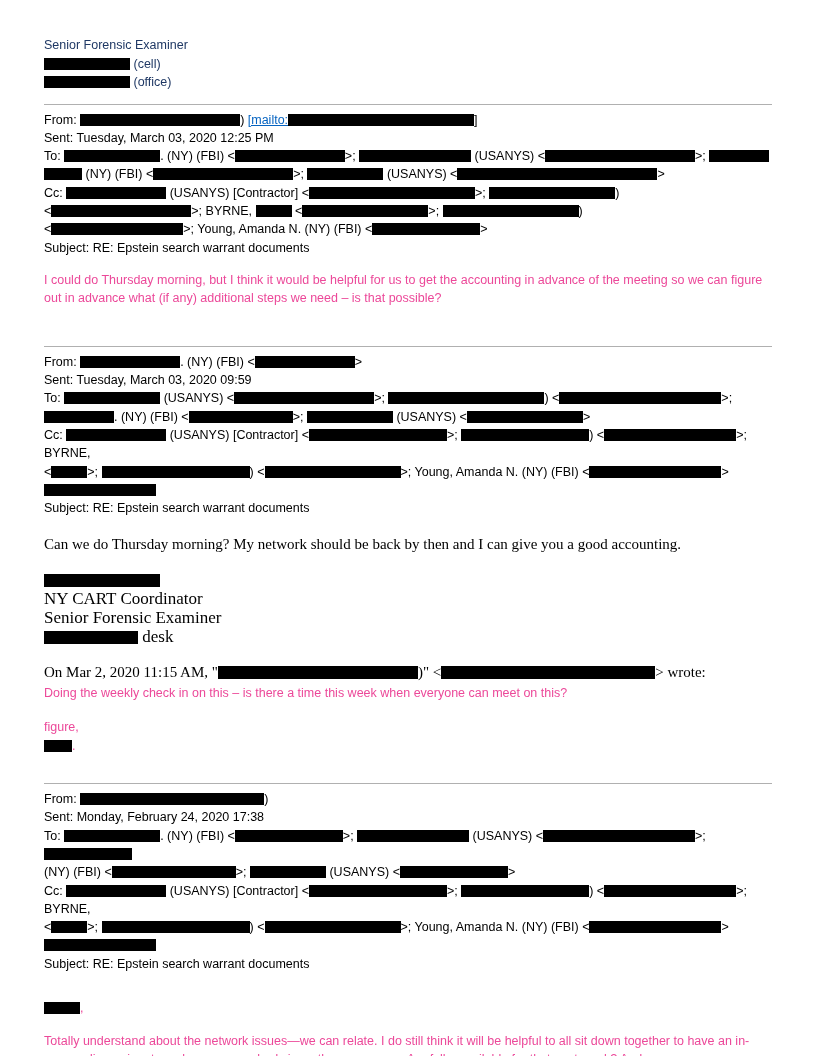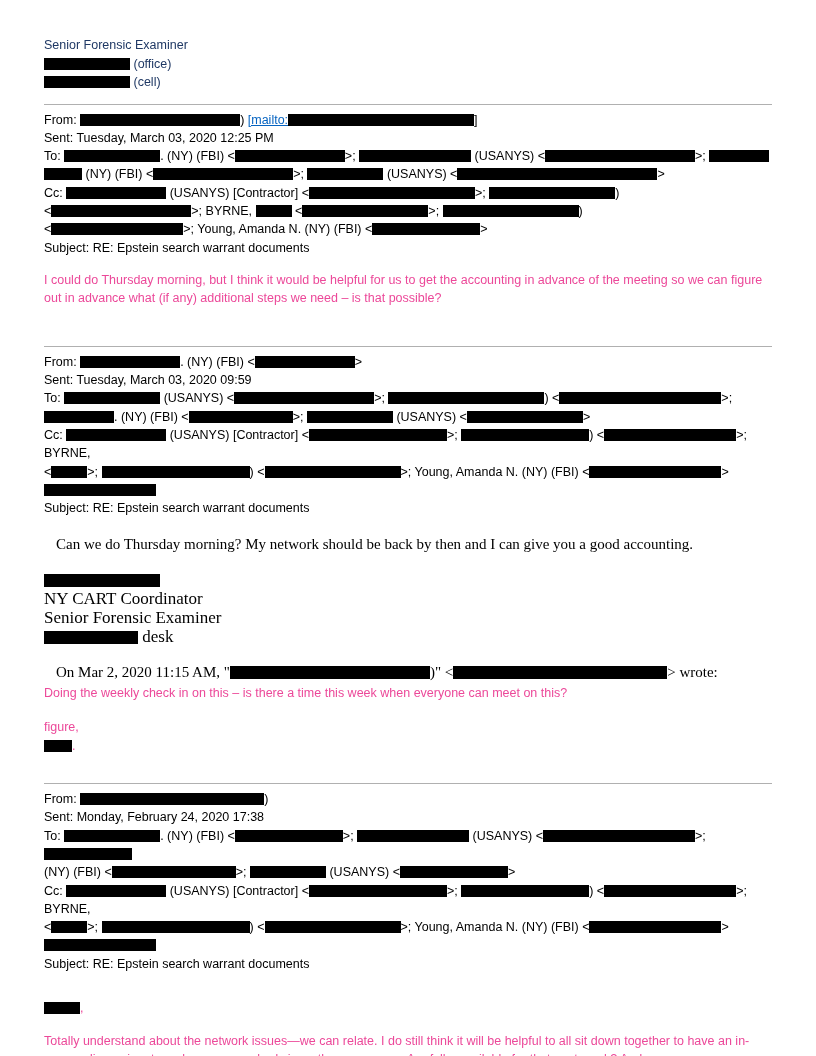--- a/index.html
+++ b/index.html
@@ -59,21 +59,20 @@
   .msgbody {
     font-size: 12.5px;
     line-height: 18.5px;
     margin-top: 14px;
   }
   .serifbody {
     font-family: "Liberation Serif", serif;
     font-size: 15px;
     line-height: 20px;
     margin-top: 16px;
-    margin-left: 12px;
   }
   .sig {
     font-family: "Liberation Serif", serif;
     font-size: 17px;
     line-height: 19px;
     margin-top: 16px;
   }
   .link {
     color: #0563C1;
     text-decoration: underline;
@@ -87,25 +86,25 @@
 </style>
 </head>
 <body>
 
 <div class="page">
 
   <div class="top-sig">
     <div class="blue">Senior Forensic Examiner</div>
     <div>
       <span class="redact" style="width:86px"></span>
-      <span class="blue">(office)</span>
+      <span class="blue">(cell)</span>
     </div>
     <div>
       <span class="redact" style="width:86px"></span>
-      <span class="blue">(cell)</span>
+      <span class="blue">(office)</span>
     </div>
   </div>
 
   <hr class="rule">
 
   <div class="block">
     <div class="hdrline">
       <span class="hdrlabel">From:</span>
       <span class="redact" style="width:160px"></span><span>)</span>
       <span class="link">[mailto:</span><span class="redact" style="width:186px"></span><span>]</span>

